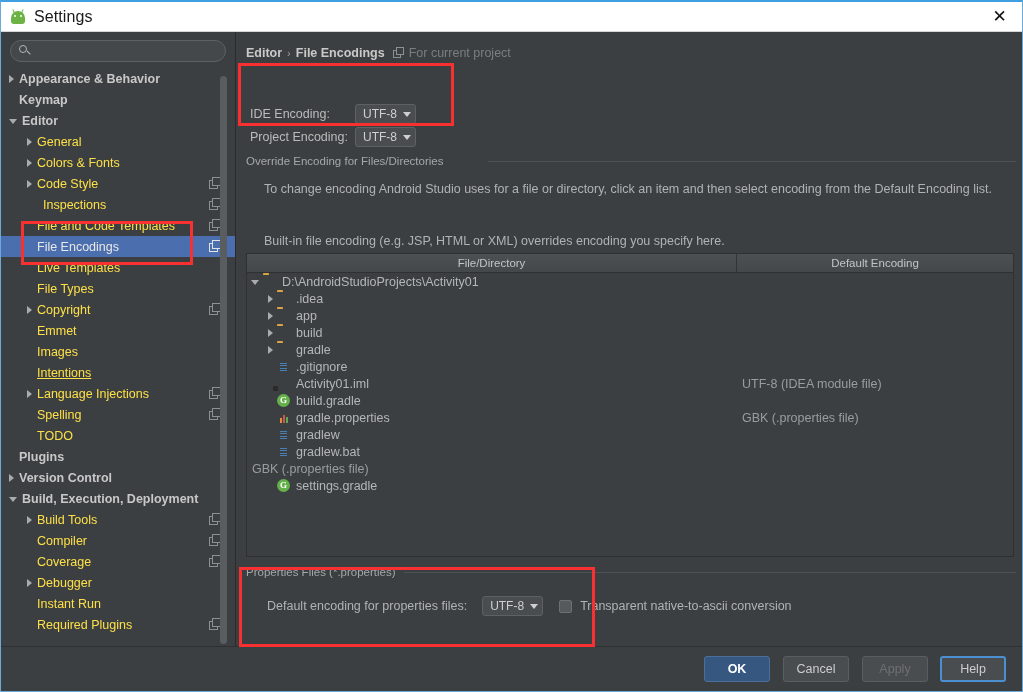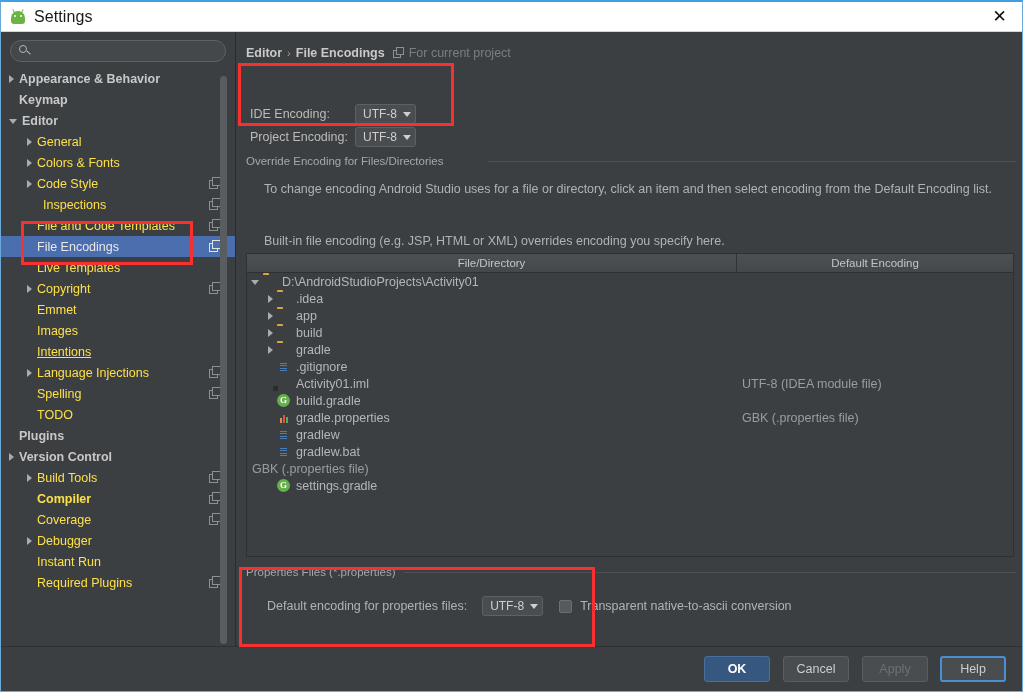--- a/index.html
+++ b/index.html
@@ -439,20 +439,24 @@
           <span class="modicon">
             <i class="b"></i>
             <i class="f"></i>
           </span>
         </div>
         <div class="trow" style="padding-left: 26px;">
           <span class="arrow none"></span>
           <span class="tlabel">Live Templates</span>
         </div>
         <div class="trow" style="padding-left: 26px;">
+          <span class="arrow none"></span>
+          <span class="tlabel">File Types</span>
+        </div>
+        <div class="trow" style="padding-left: 26px;">
           <span class="arrow "></span>
           <span class="tlabel">Copyright</span>
           <span class="modicon">
             <i class="b"></i>
             <i class="f"></i>
           </span>
         </div>
         <div class="trow" style="padding-left: 26px;">
           <span class="arrow none"></span>
           <span class="tlabel">Emmet</span>
@@ -486,29 +490,33 @@
           <span class="tlabel">TODO</span>
         </div>
         <div class="trow bold" style="padding-left: 8px;">
           <span class="arrow none"></span>
           <span class="tlabel">Plugins</span>
         </div>
         <div class="trow bold" style="padding-left: 8px;">
           <span class="arrow "></span>
           <span class="tlabel">Version Control</span>
         </div>
+        <div class="trow bold" style="padding-left: 8px;">
+          <span class="arrow down"></span>
+          <span class="tlabel">Build, Execution, Deployment</span>
+        </div>
         <div class="trow" style="padding-left: 26px;">
           <span class="arrow "></span>
           <span class="tlabel">Build Tools</span>
           <span class="modicon">
             <i class="b"></i>
             <i class="f"></i>
           </span>
         </div>
-        <div class="trow" style="padding-left: 26px; font-weight: bold;">
+        <div class="trow" style="padding-left: 26px;">
           <span class="arrow none"></span>
           <span class="tlabel">Compiler</span>
           <span class="modicon">
             <i class="b"></i>
             <i class="f"></i>
           </span>
         </div>
         <div class="trow" style="padding-left: 26px;">
           <span class="arrow none"></span>
           <span class="tlabel">Coverage</span>

